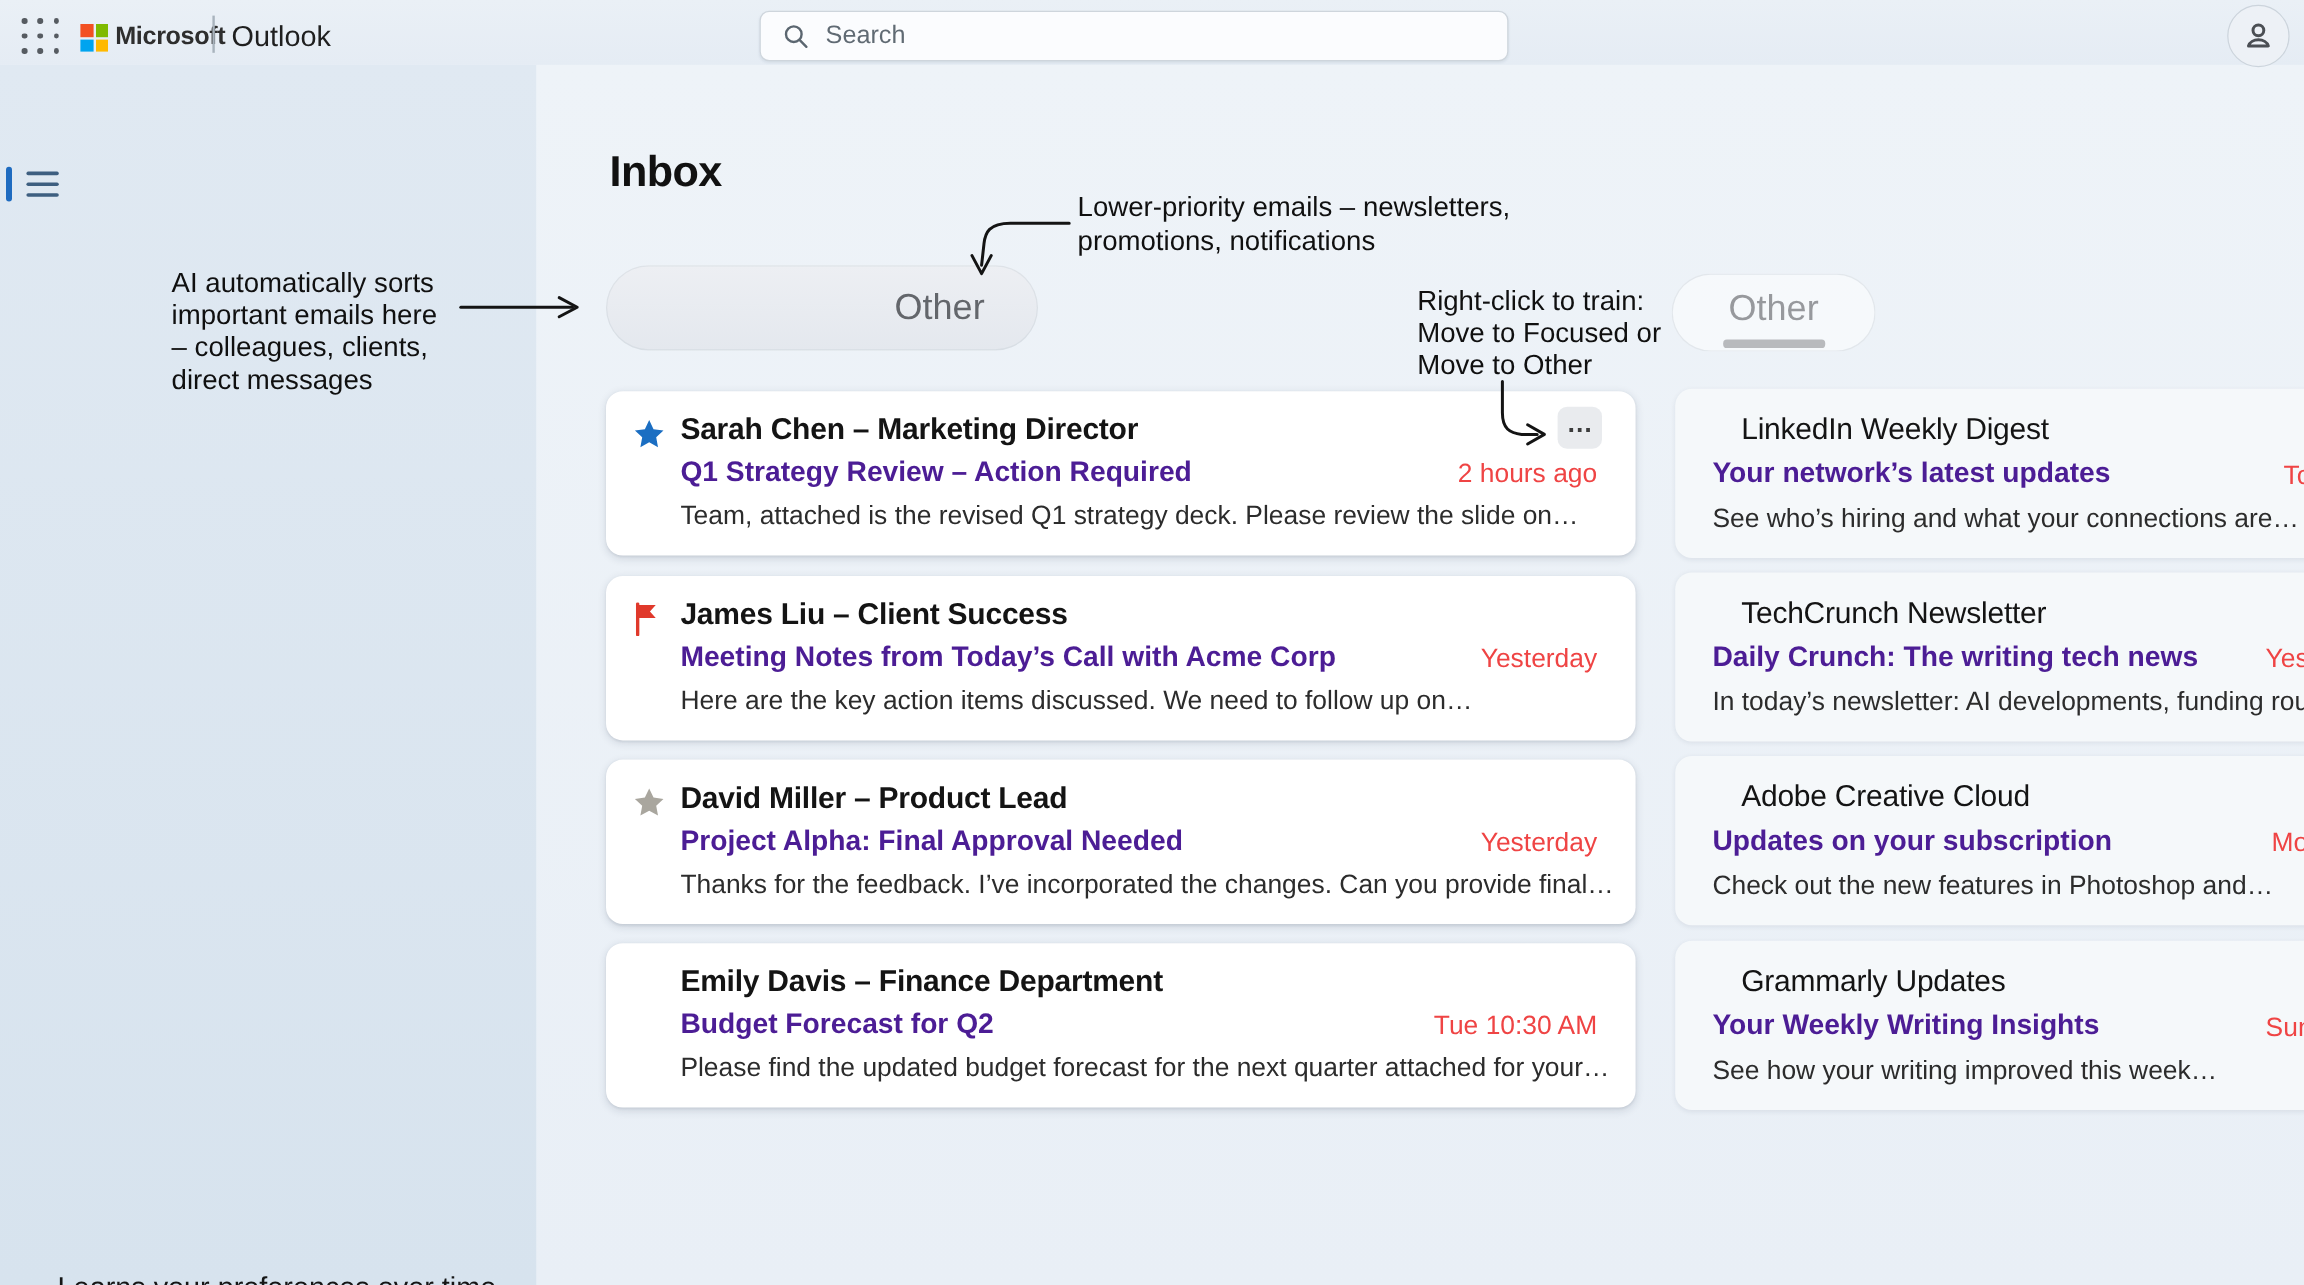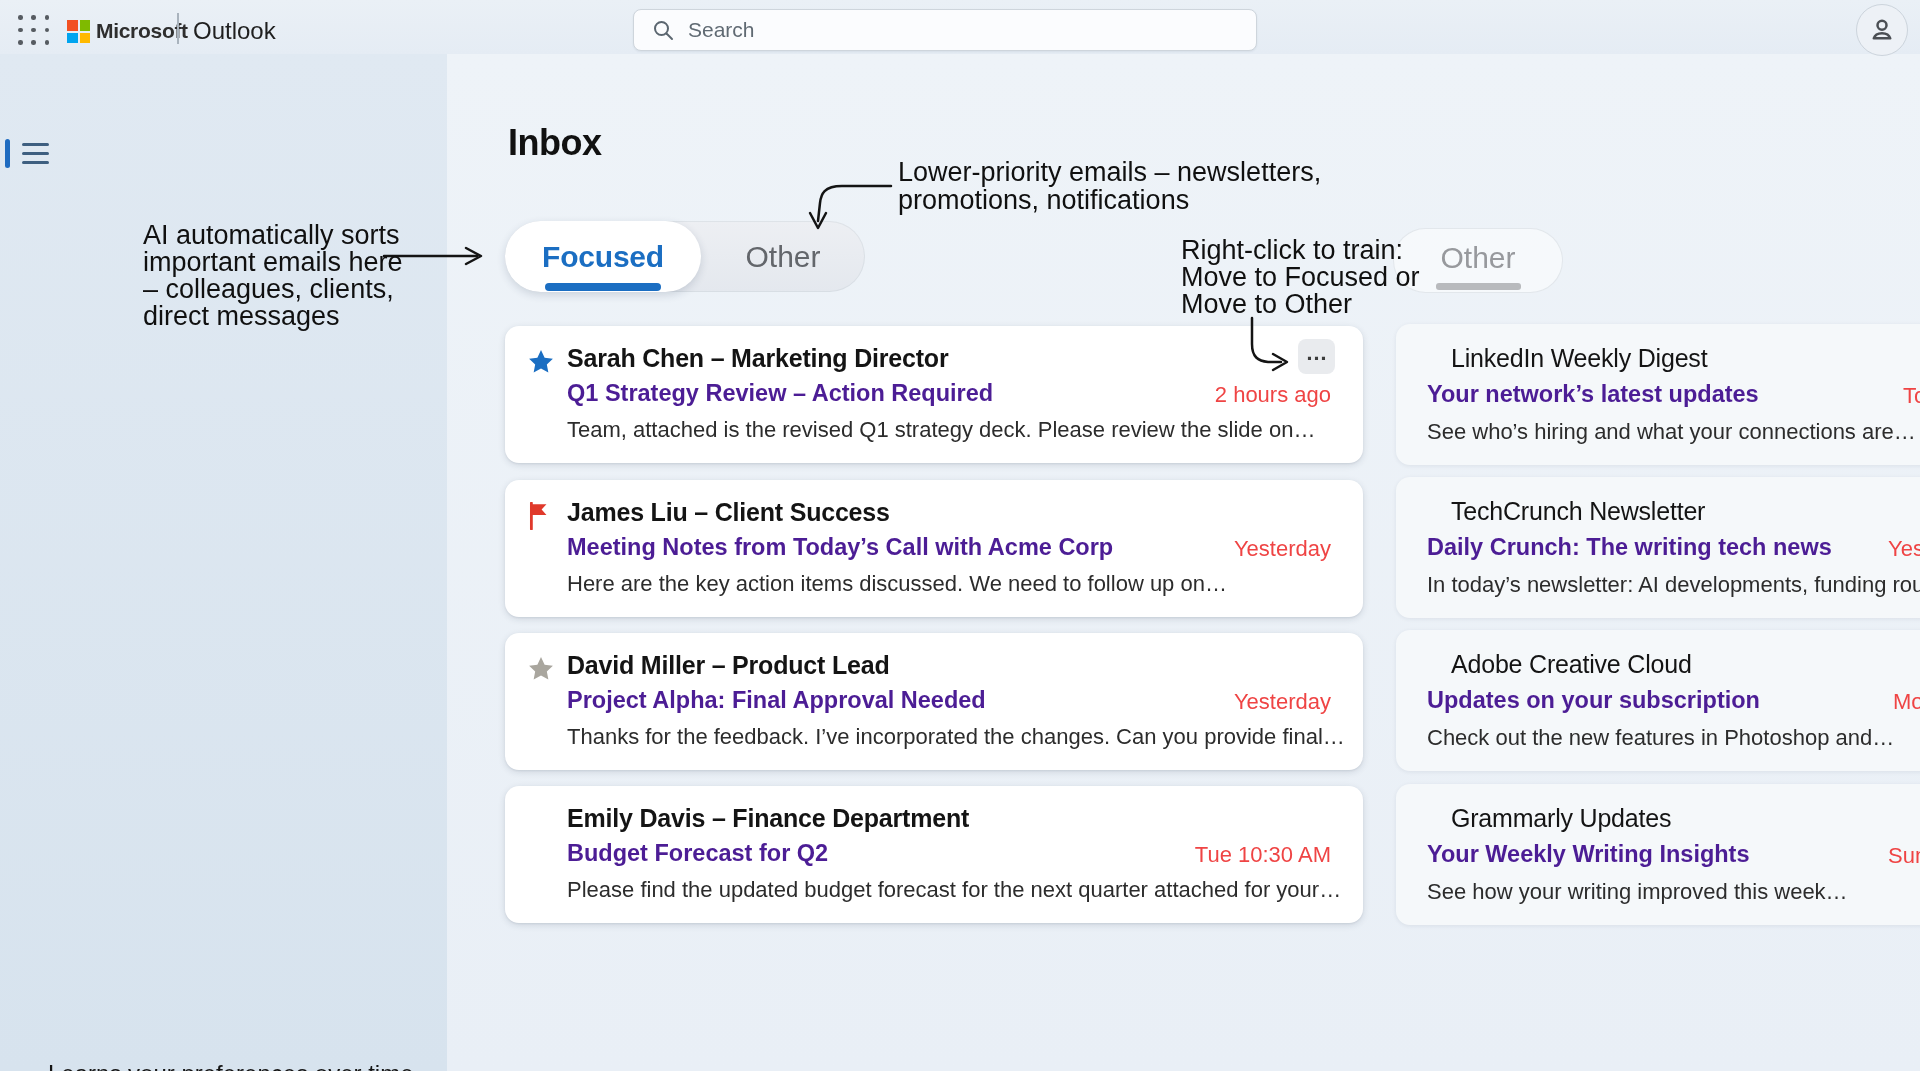--- a/index.html
+++ b/index.html
@@ -51,21 +51,21 @@
   .tab-focused .lbl { font-size:30px; font-weight:700; color:#1b6ec2; letter-spacing:-0.2px; }
   .tab-underline { position:absolute; left:40px; bottom:1px; width:116px; height:8px; border-radius:4px; background:#1b6ec2; }
   .tab-other { position:absolute; left:196px; top:0; width:164px; height:71px;
     display:flex; align-items:center; justify-content:center; font-size:30px; color:#63666b; }
   .otherpill { position:absolute; left:1393px; top:228px; width:170px; height:65px; border-radius:33px;
     background:rgba(255,255,255,.5); box-shadow:inset 0 0 0 1px rgba(190,198,206,.35);
     display:flex; align-items:center; justify-content:center; cursor:pointer; }
   .otherpill .lbl { font-size:30px; color:#97999d; margin-top:-6px; }
   .otherpill .bar { position:absolute; left:43px; bottom:3px; width:85px; height:7px; border-radius:3px; background:#b8babd; }
   
-  .note { position:absolute; font-size:27px; line-height:27px; color:#101010; z-index:9; }
+  .note { position:absolute; font-size:23px; line-height:27px; color:#101010; z-index:9; }
   .note-left  { left:143px; top:222px; }
   .note-top   { left:898px; top:158px; line-height:28px; }
   .note-train { left:1181px; top:237px; }
   .arrows { position:absolute; left:0; top:0; width:1920px; height:1071px; z-index:8; pointer-events:none; }
   
   .card { position:absolute; border-radius:14px; }
   .fcard { left:505px; width:858px; height:137px; background:#ffffff;
     box-shadow:0 2px 7px rgba(20,35,60,.13), 0 1px 2px rgba(20,35,60,.08); cursor:pointer; }
   .ocard { left:1396px; width:560px; height:141px; background:#f5f8fa;
     box-shadow:0 1px 4px rgba(20,35,60,.08); cursor:pointer; }
@@ -130,24 +130,20 @@
       <i></i>
     </div>
   <div class="footer-note">Learns your preferences over time</div>
 </aside>
 
 <main class="main"></main>
 
 <h1 class="page-title" style="position: absolute; left: 508px; top: 122px;">Inbox</h1>
 
 <div class="tabgroup">
-  <div class="tab-focused">
-    <span class="lbl">Focused</span>
-    <span class="tab-underline"></span>
-  </div>
   <div class="tab-other">
     <span>Other</span>
   </div>
 </div>
 
 <div class="otherpill">
   <span class="lbl">Other</span>
   <span class="bar"></span>
 </div>
 

